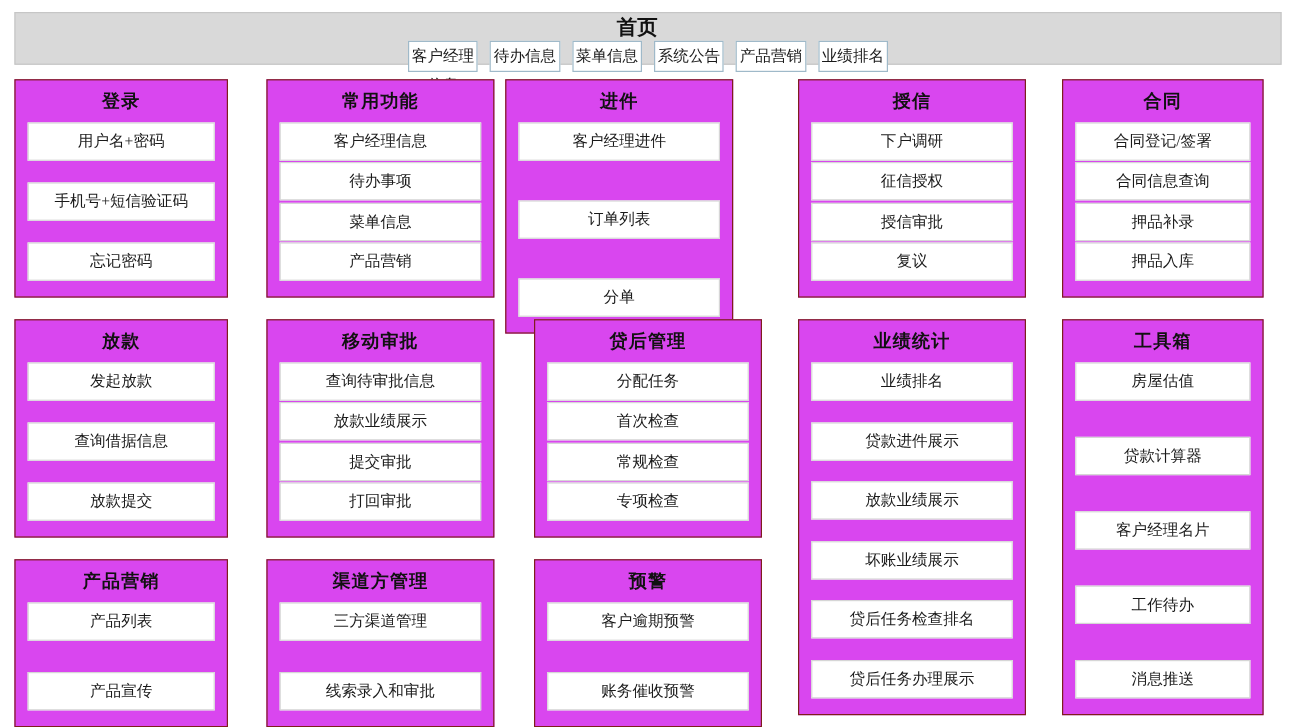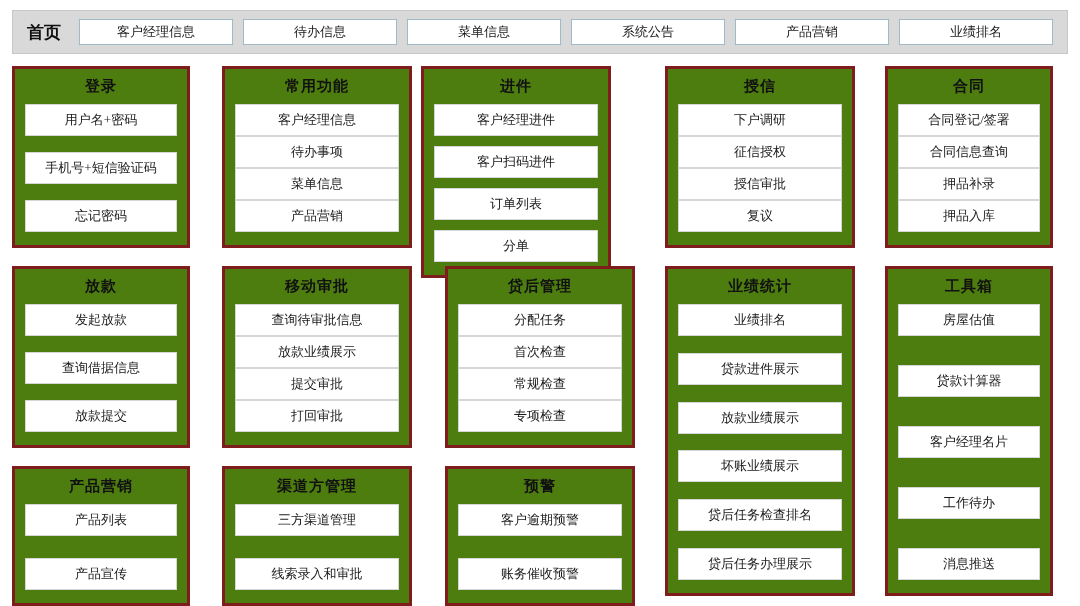--- a/index.html
+++ b/index.html
@@ -25,20 +25,21 @@
   
   .topbar {
     display: flex;
     align-items: center;
     height: 44px;
     background: #d9d9d9;
     border: 1px solid #c6c6c6;
     box-sizing: border-box;
     padding: 0 14px;
     margin-bottom: 12px;
+    flex-direction: column;
   }
   .topbar-title {
     font-size: 17px;
     font-weight: bold;
     color: #111;
     margin-right: 18px;
     white-space: nowrap;
   }
   .topbar-items {
     display: flex;
@@ -59,22 +60,22 @@
   }
 
   
   .board {
     position: relative;
     width: 1056px;
     height: 540px;
   }
   .group {
     position: absolute;
-    background: #4d7c0f;
-    border: 3px solid #7f1d1d;
+    background: #d946ef;
+    border: 1px solid #7f1d1d;
     box-sizing: border-box;
     padding: 8px 10px 10px 10px;
   }
   .group-title {
     text-align: center;
     font-size: 15px;
     font-weight: bold;
     color: #111;
     margin-bottom: 8px;
     letter-spacing: 1px;
@@ -130,21 +131,20 @@
           <div class="group-item">客户经理信息</div>
           <div class="group-item">待办事项</div>
           <div class="group-item">菜单信息</div>
           <div class="group-item">产品营销</div>
         </div>
       </div>
       <div class="group" style="left: 409px; top: 0px; width: 190px; height: 212px;">
         <div class="group-title">进件</div>
         <div class="group-items">
           <div class="group-item">客户经理进件</div>
-          <div class="group-item">客户扫码进件</div>
           <div class="group-item">订单列表</div>
           <div class="group-item">分单</div>
         </div>
       </div>
       <div class="group" style="left: 653px; top: 0px; width: 190px; height: 182px;">
         <div class="group-title">授信</div>
         <div class="group-items">
           <div class="group-item">下户调研</div>
           <div class="group-item">征信授权</div>
           <div class="group-item">授信审批</div>

